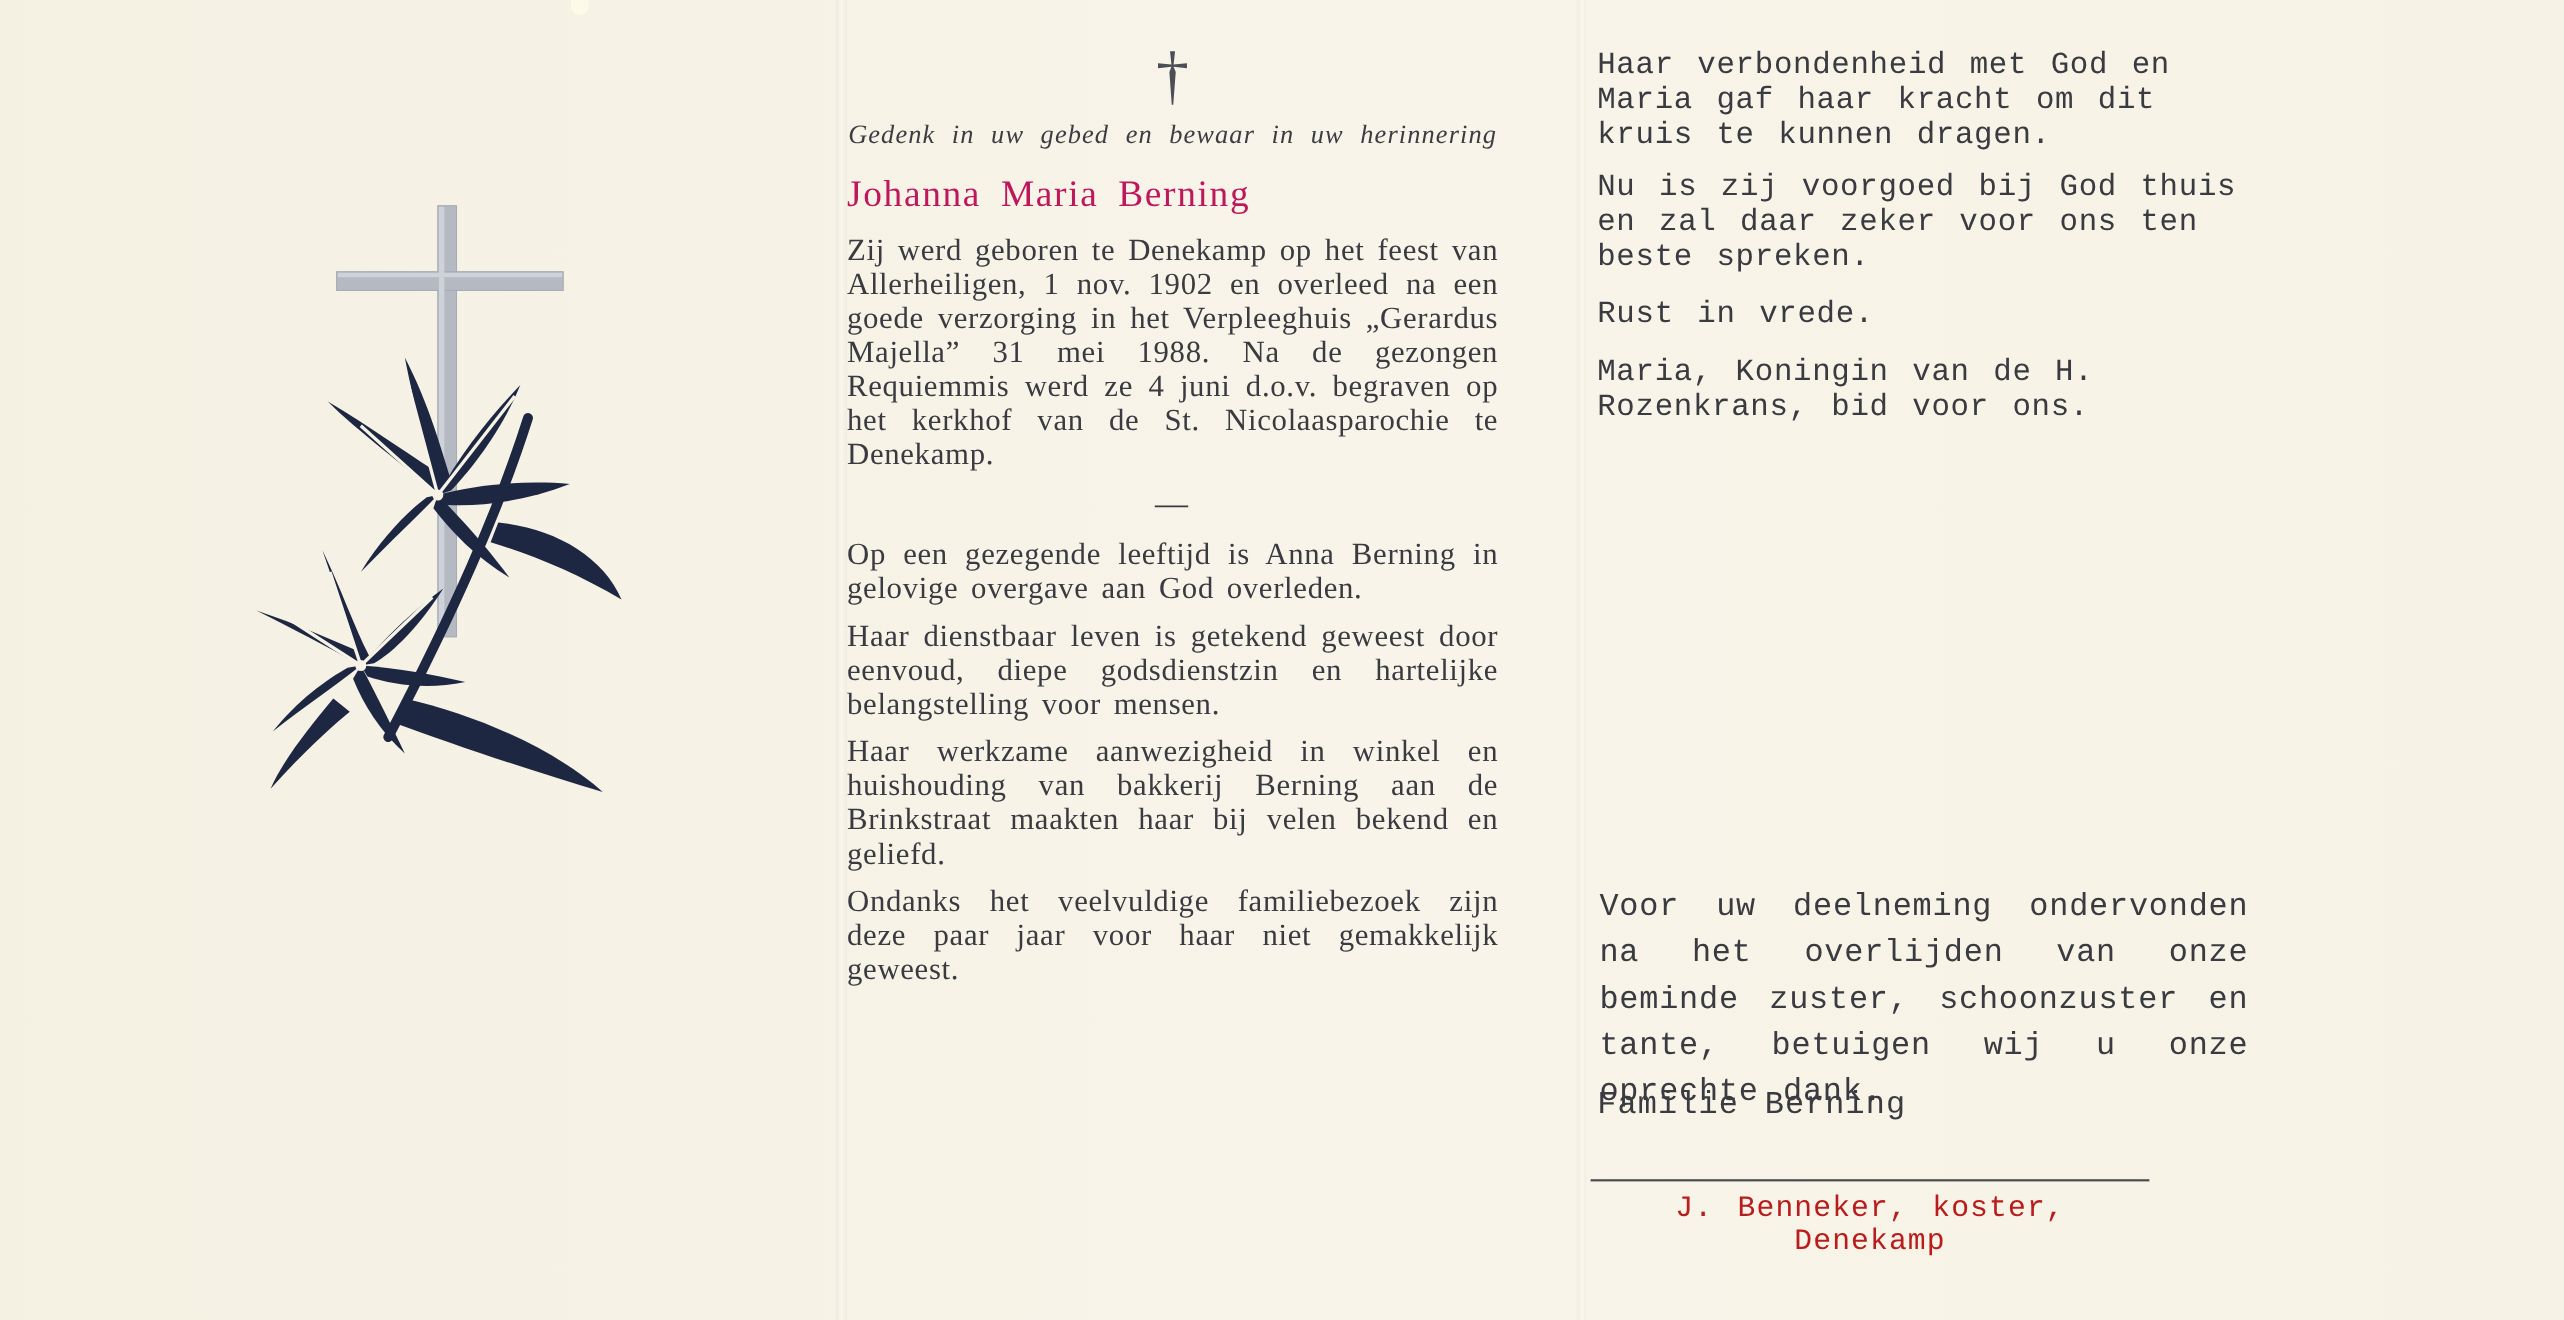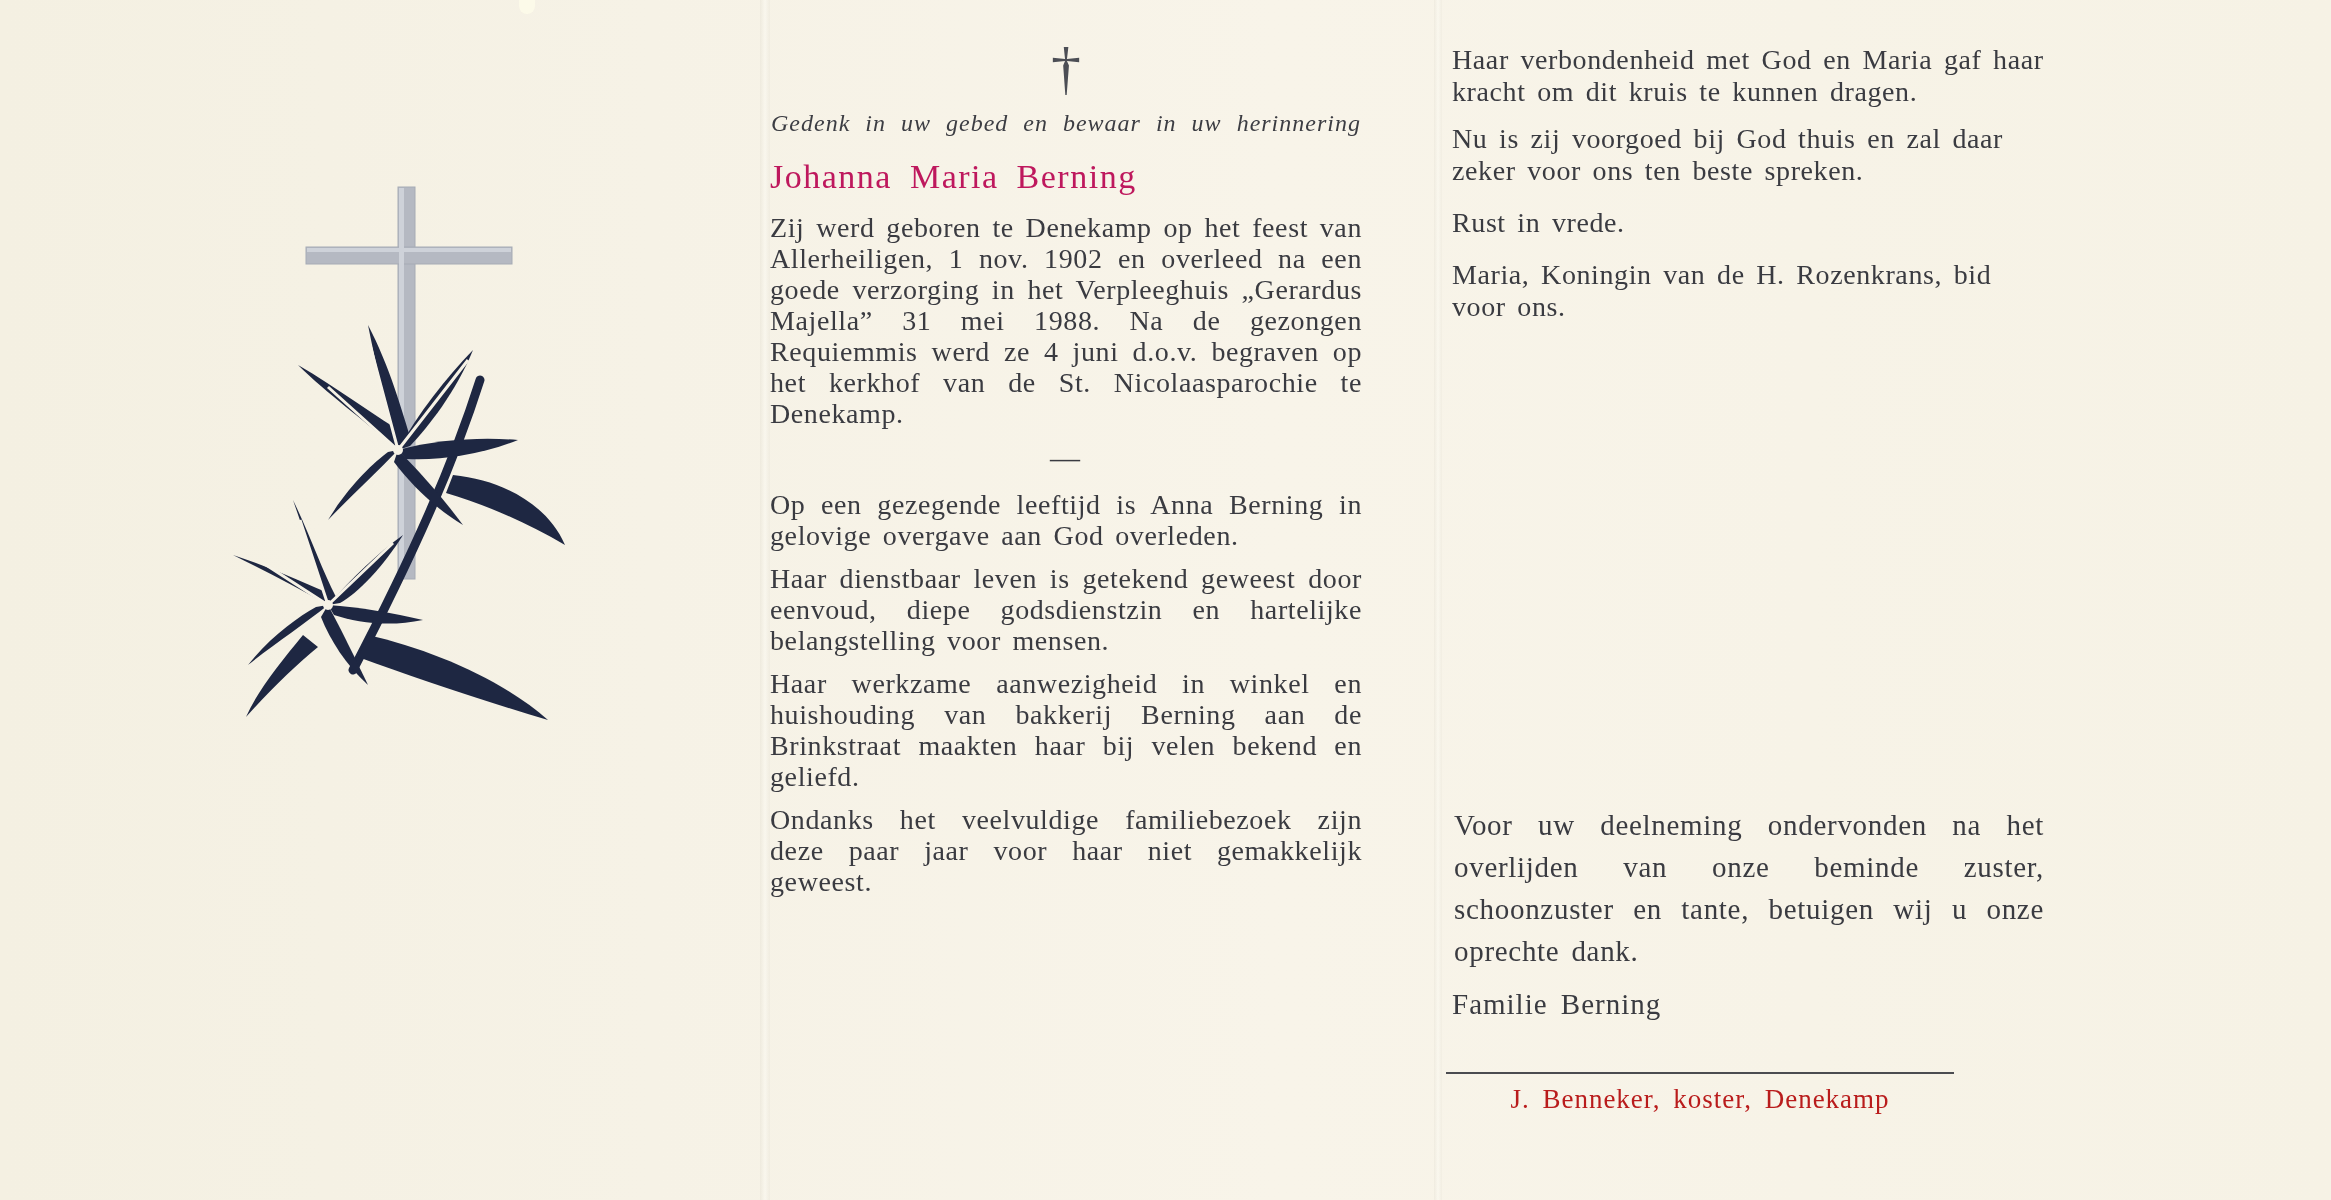--- a/index.html
+++ b/index.html
@@ -24,21 +24,21 @@
   .fold-2 { left: 1434px; width: 8px; }
   .scan-artifact {
     position: absolute; left: 519px; top: 0; width: 16px; height: 14px;
     background: #fdfbe9; border-radius: 0 0 8px 8px; opacity: 0.9;
   }
 
   
   .panel { position: absolute; top: 0; height: 1200px; }
   .panel-left   { left: 0;      width: 760px; }
   .panel-middle { left: 770px;  width: 592px; }
-  .panel-right  { left: 1452px; width: 596px; }
+  .panel-right  { left: 1452px; width: 596px; font-family: Liberation Mono, monospace; }
 
   .illustration { position: absolute; left: 218px; top: 165px; }
 
   
   .cross-glyph {
     margin: 36px 0 6px; text-align: center;
     font-size: 60px; line-height: 64px; color: #4c4e55; font-weight: 400;
   }
   .intro {
     text-align: center; font-size: 24px; line-height: 35px;

